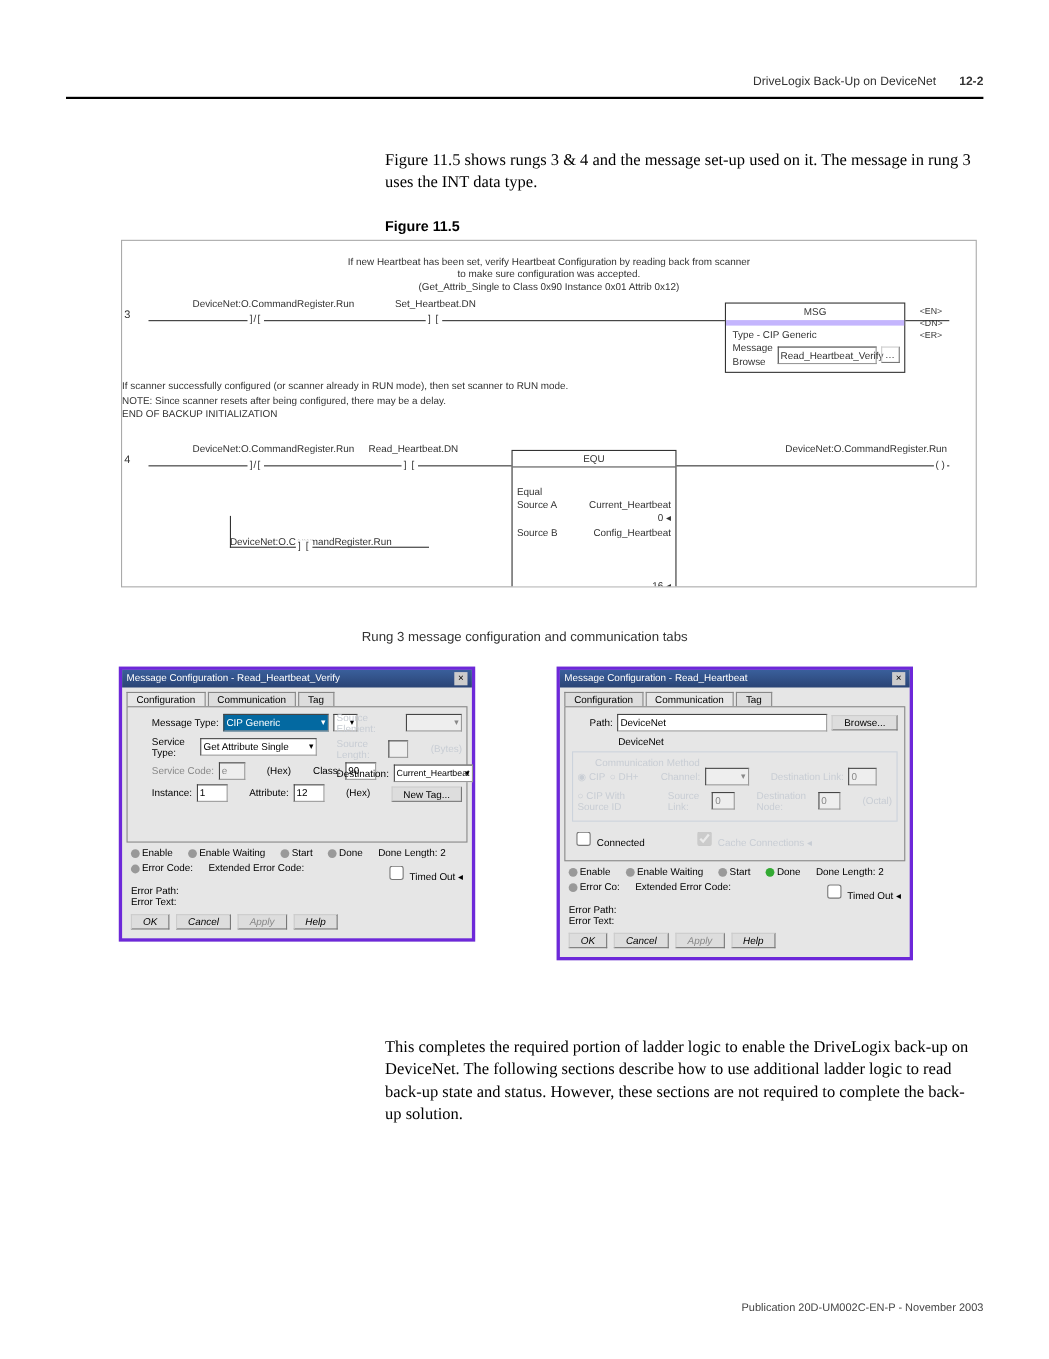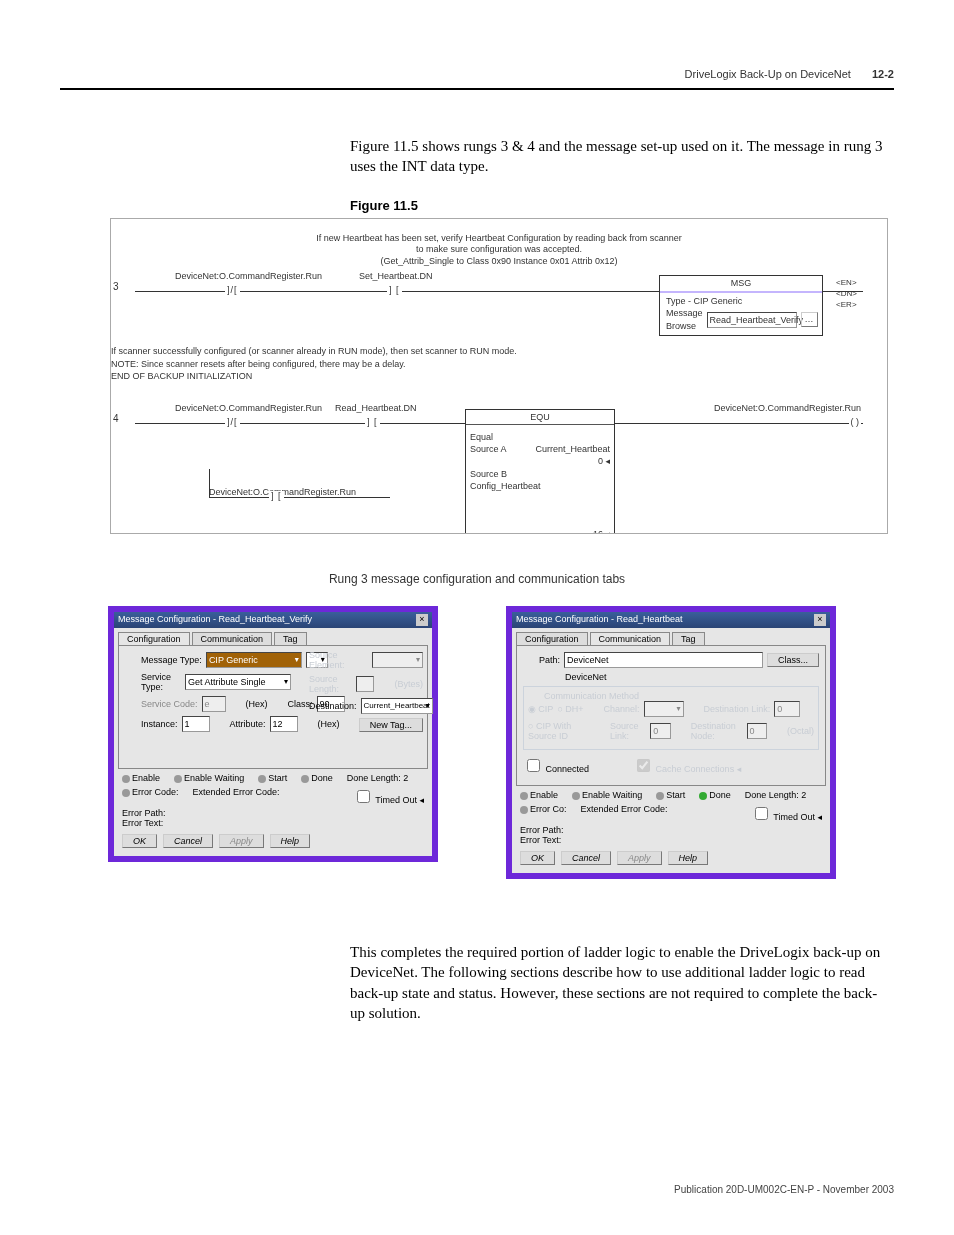--- a/index.html
+++ b/index.html
@@ -193,21 +193,21 @@
   .dialogs {
     position: absolute;
     top: 606px;
     left: 108px;
     width: 780px;
     height: 256px;
   }
   .dialog {
     position: absolute;
     width: 318px;
-    border: 6px solid #6d28d9;
+    border: 3px solid #6d28d9;
     background: #e6e6e6;
     font-family: "MS Sans Serif", Arial, sans-serif;
     font-size: 9px;
     color: #000;
   }
   .dialog .titlebar {
     background: linear-gradient(#3a5f9b, #2a4475);
     color: #fff;
     padding: 2px 4px;
     font-size: 9px;
@@ -360,21 +360,21 @@
     <span class="tag-above" style="left:40px;">DeviceNet:O.CommandRegister.Run</span>
     <span class="contact" style="left:90px;">
         <span class="sym">]/[</span>
       </span>
     <span class="tag-above" style="left:224px;">Set_Heartbeat.DN</span>
     <span class="contact" style="left:252px;">
         <span class="sym">] [</span>
       </span>
 
     <div class="msg-box">
-      <div style="text-align:center;border-bottom:2px solid #c4b5fd;margin:-3px -6px 2px;padding:1px;">MSG</div>
+      <div style="text-align:center;border-bottom:5px solid #c4b5fd;margin:-3px -6px 2px;padding:1px;">MSG</div>
       <div>Type - CIP Generic</div>
       <div style="display:flex;gap:4px;align-items:center;">
         <span>Message Browse</span>
         <span class="input" style="width:84px;">Read_Heartbeat_Verify</span>
         <span style="border:1px outset #ccc;padding:0 3px;">…</span>
       </div>
     </div>
     <div class="msg-edges">&lt;EN&gt;<br>&lt;DN&gt;<br>&lt;ER&gt;</div>
   </div>
 
@@ -390,28 +390,28 @@
     <span class="tag-above" style="left:40px;">DeviceNet:O.CommandRegister.Run</span>
     <span class="contact" style="left:90px;">
         <span class="sym">]/[</span>
       </span>
     <span class="tag-above" style="left:200px;">Read_Heartbeat.DN</span>
     <span class="contact" style="left:230px;">
         <span class="sym">] [</span>
       </span>
 
     <div class="equ-box">
-      <div style="text-align:center;border-bottom:1px solid #555;margin:-2px -4px 6px;padding:1px;">EQU</div>
+      <div style="text-align:center;border-bottom:1px solid #555;margin:-2px -4px 16px;padding:1px;">EQU</div>
       <div>Equal</div>
       <div style="display:flex;justify-content:space-between;">
         <span>Source A</span>
         <span>Current_Heartbeat</span>
       </div>
       <div style="text-align:right;"><span>0</span> ◂</div>
-      <div style="display:flex;justify-content:space-between;flex-direction:column;">
+      <div style="display:flex;justify-content:space-between;">
         <span>Source B</span>
         <span>Config_Heartbeat</span>
       </div>
       <div style="text-align:right;margin-top:36px;"><span>16</span> ◂</div>
     </div>
 
     <span class="tag-above" style="right:2px;">DeviceNet:O.CommandRegister.Run</span>
     <span class="coil">( )</span>
 
     <div class="branch">
@@ -434,21 +434,21 @@
       <span class="close">×</span>
     </div>
     <div class="tabs">
       <div class="tab active">Configuration</div>
       <div class="tab">Communication</div>
       <div class="tab">Tag</div>
     </div>
     <div class="panel">
       <div class="row">
         <span class="lbl">Message Type:</span>
-        <span class="select" style="width:90px;background:#a16207;color:#fff;">CIP Generic</span>
+        <span class="select" style="width:90px;background:#0369a1;color:#fff;">CIP Generic</span>
         <span class="select" style="width:16px;"></span>
       </div>
       <div class="row">
         <span class="lbl" style="width:40px;">Service Type:</span>
         <span class="select" style="width:100px;">Get Attribute Single</span>
       </div>
       <div class="row">
         <span class="lbl disabled">Service Code:</span>
         <span class="input disabled" style="width:18px;background:#eee;">e</span>
         <span class="lbl">(Hex)</span>
@@ -511,21 +511,21 @@
     </div>
     <div class="tabs">
       <div class="tab">Configuration</div>
       <div class="tab active">Communication</div>
       <div class="tab">Tag</div>
     </div>
     <div class="panel">
       <div class="row">
         <span class="lbl">Path:</span>
         <span class="input" style="flex:1;">DeviceNet</span>
-        <span class="btn">Class...</span>
+        <span class="btn">Browse...</span>
       </div>
       <div class="row" style="margin-left:26px;">
         <span class="lbl">DeviceNet</span>
       </div>
       <div class="ghosted-row" style="border:1px solid #ccd3dc;padding:4px;margin-top:2px;">
         <div class="lbl">Communication Method</div>
         <div class="row">
           <span>◉ <span>CIP</span></span>
           <span>○ <span>DH+</span></span>
           <span class="lbl">Channel:</span>

